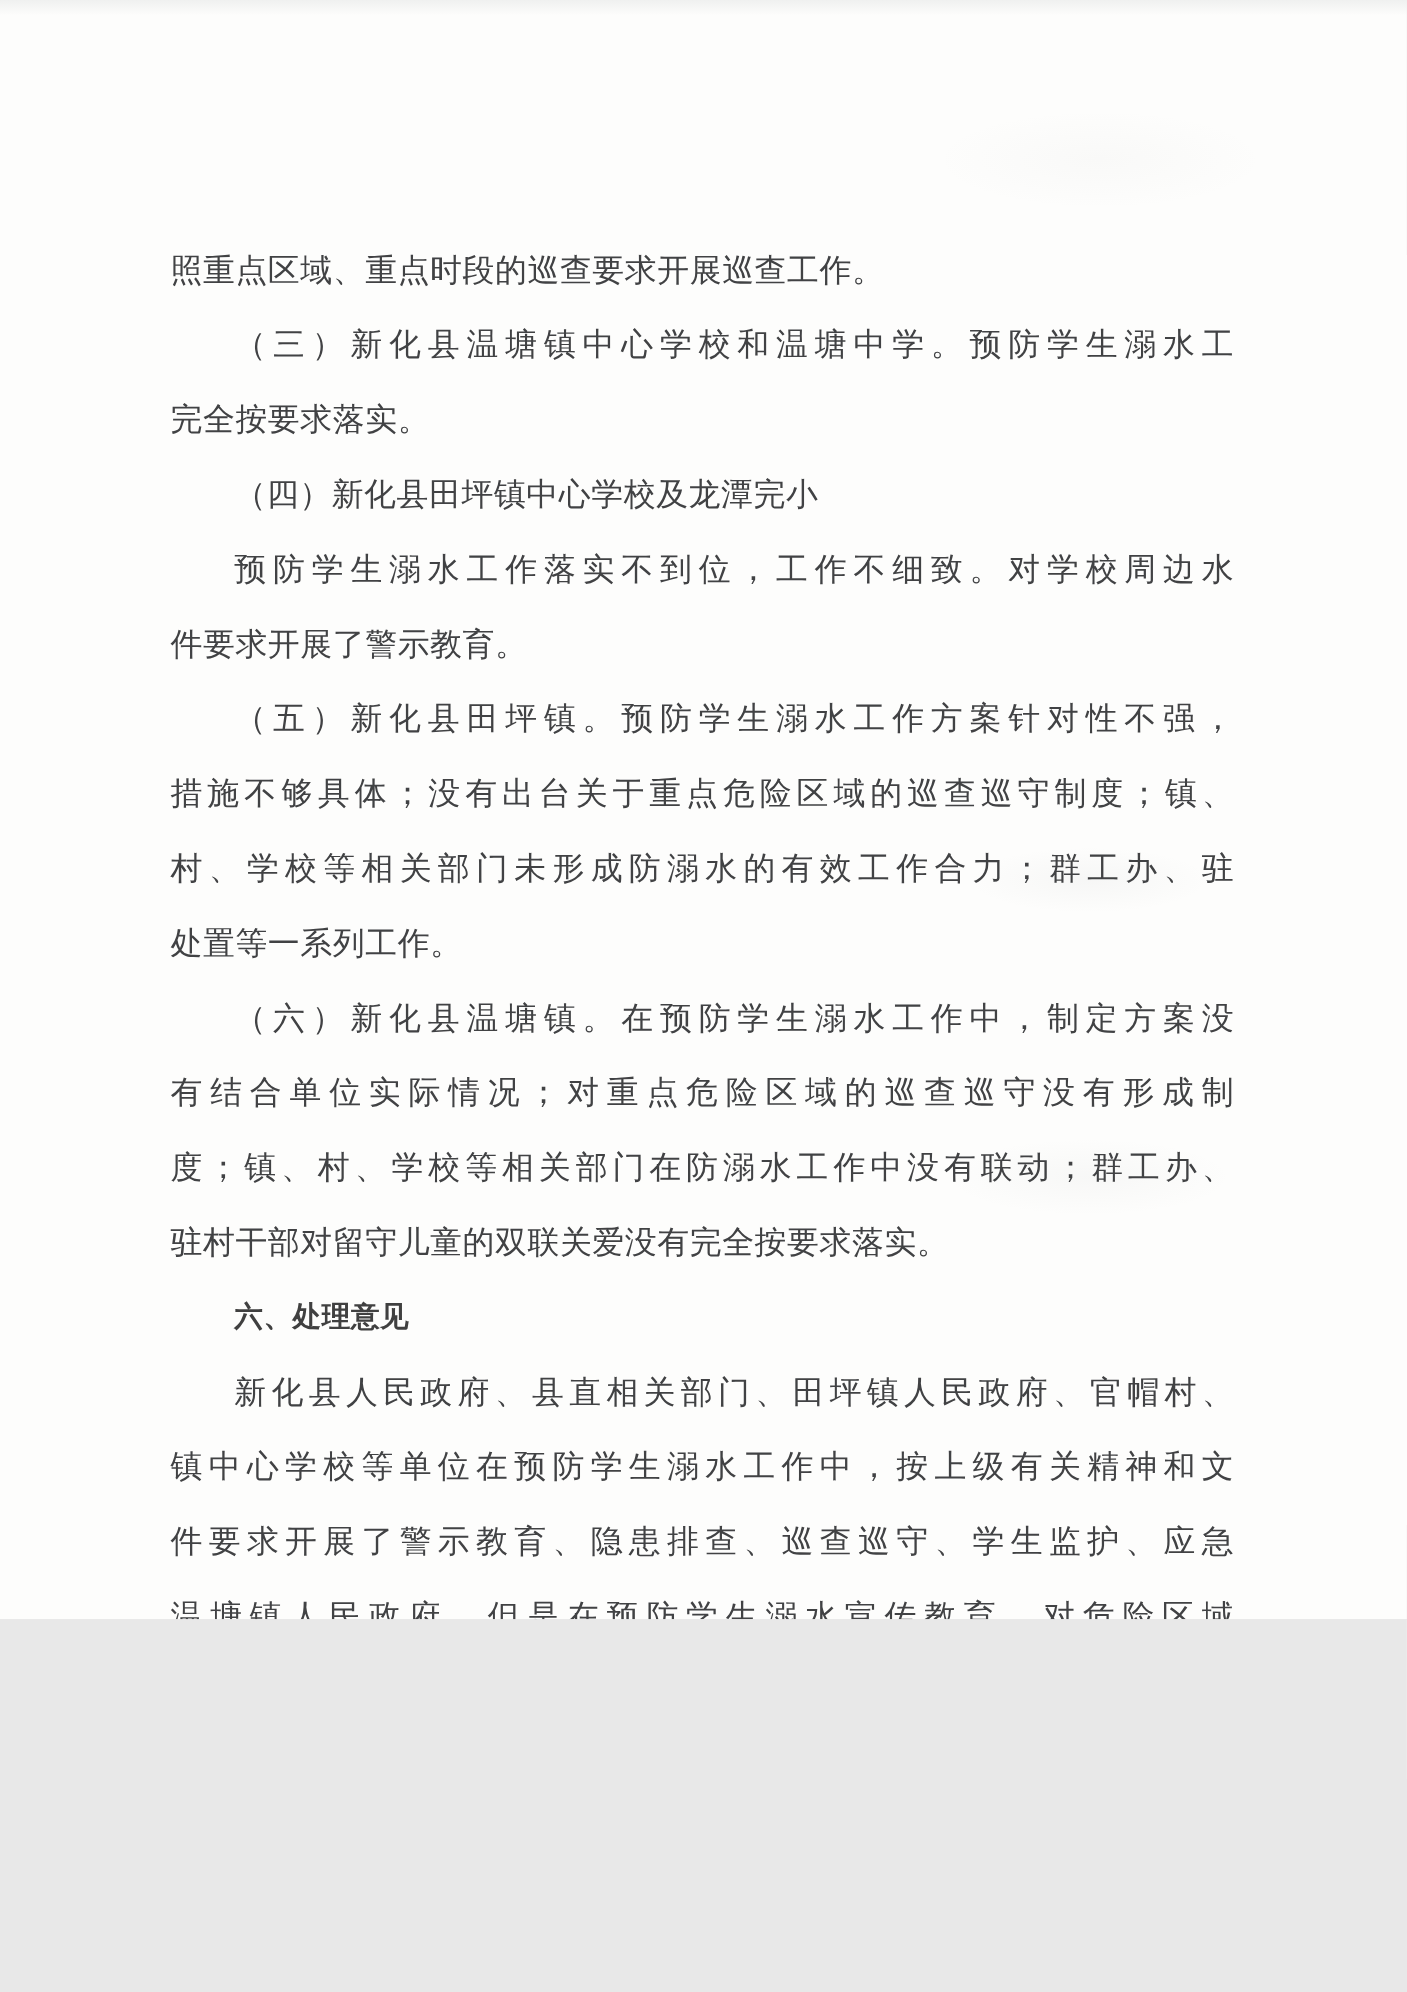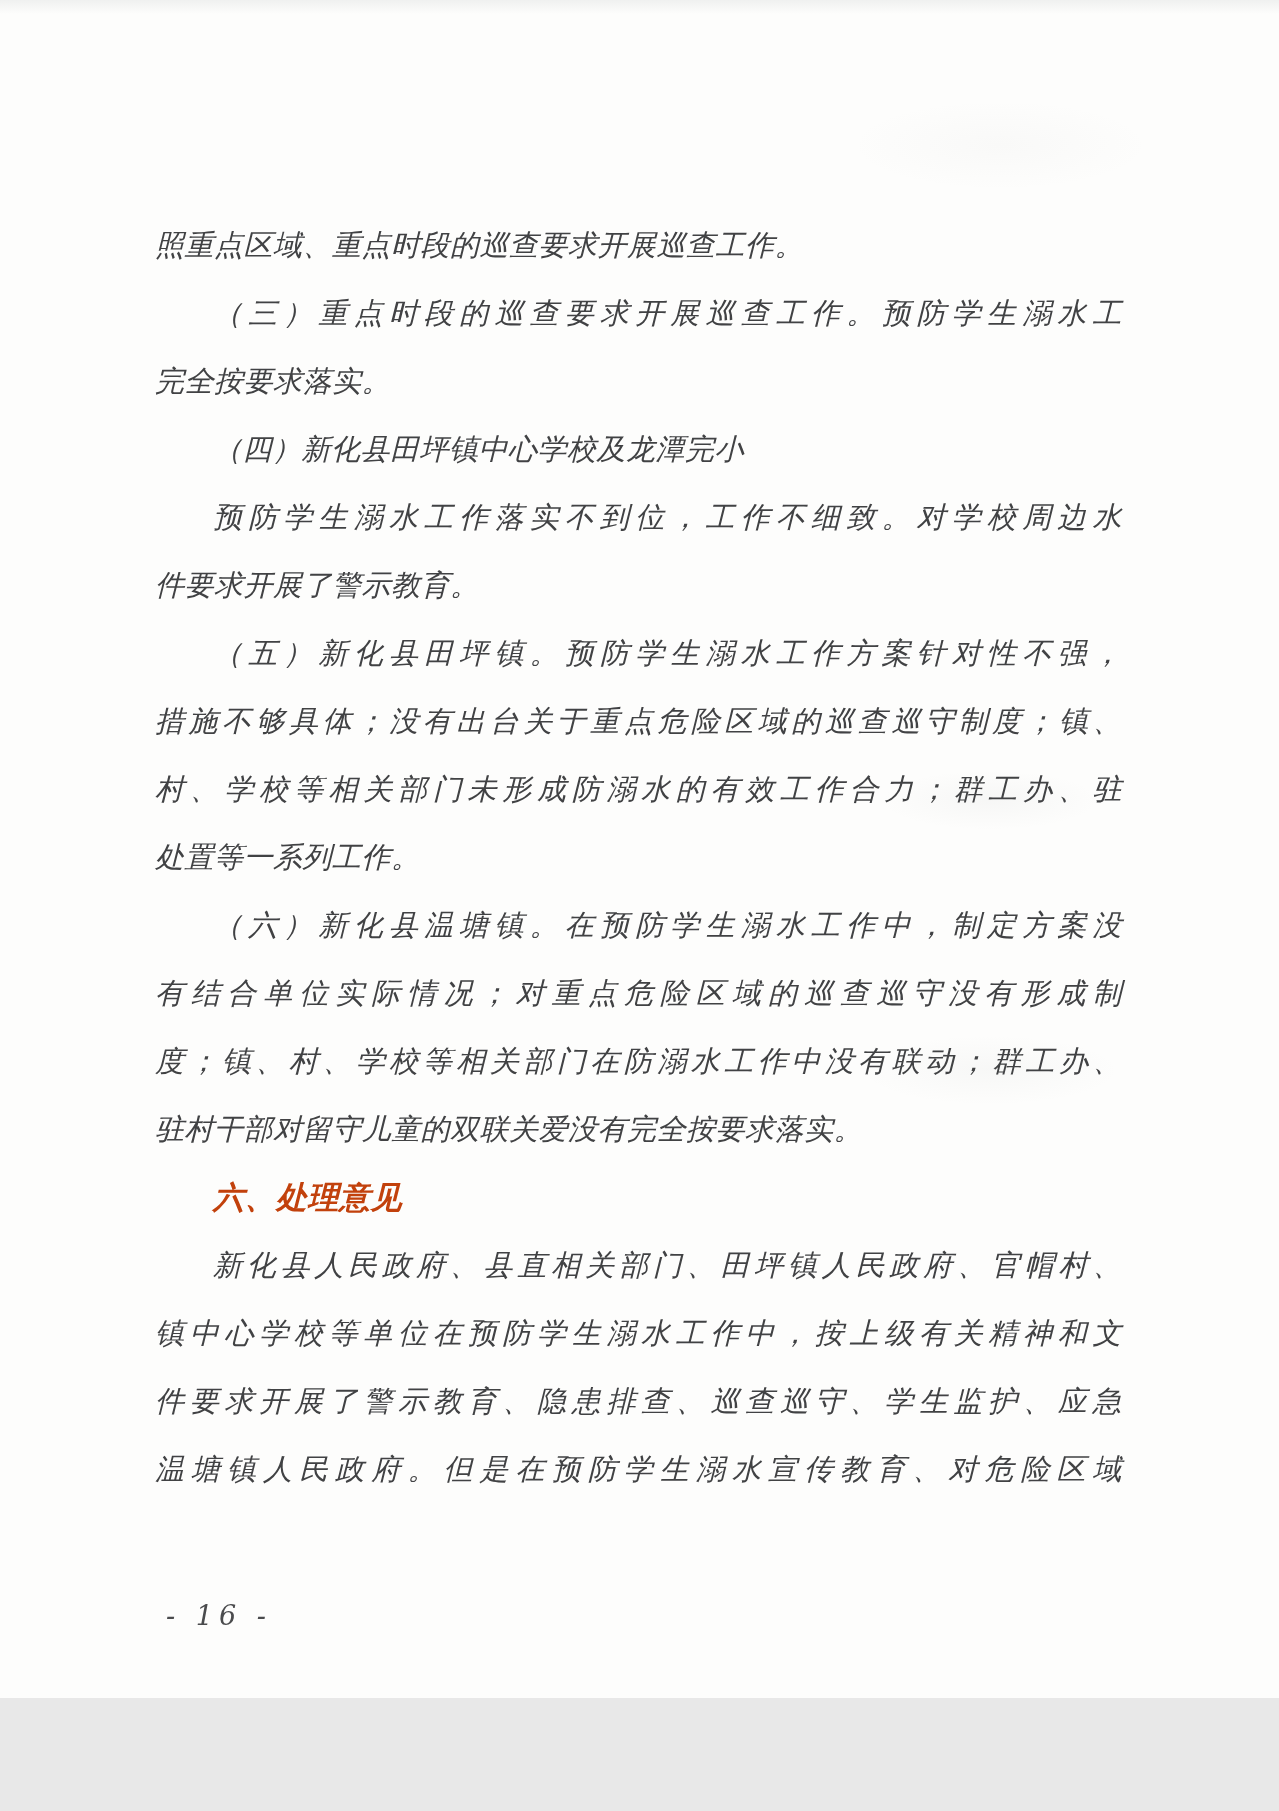--- a/index.html
+++ b/index.html
@@ -3,26 +3,25 @@
 <meta charset="utf-8">
 <style>
   html, body {
     margin: 0;
     padding: 0;
     background: #e8e8e8;
   }
   .page {
     position: relative;
     width: 1279px;
-    height: 1698px;
+    height: 1472px;
     margin: 0 auto;
     background: #fdfdfc;
     overflow: hidden;
     font-family: "DejaVu Serif", "Liberation Serif", serif;
-    font-style: italic;
   }
   
   .smudge {
     position: absolute;
     border-radius: 50%;
     pointer-events: none;
   }
   .smudge.s1 {
     left: 0; top: 0; width: 1279px; height: 14px;
     border-radius: 0;
@@ -60,22 +59,22 @@
     text-align: justify;
     text-align-last: justify;
     text-justify: inter-character;
   }
   .ln.ind {
     text-indent: 58px;
   }
   .ln.heading {
     font-family: "DejaVu Sans", "Liberation Sans", sans-serif;
     font-weight: bold;
-    color: #c2410c;
-    font-size: 31px;
+    color: #404040;
+    font-size: 26px;
   }
   .page-number {
     position: absolute;
     left: 166px;
     top: 1596px;
     font-size: 27px;
     line-height: 40px;
     color: #4a4b4d;
     letter-spacing: 6px;
     font-family: "DejaVu Serif", "Liberation Serif", serif;
@@ -85,21 +84,21 @@
 <body>
 
 <div class="page">
   <div class="smudge s1"></div>
   <div class="smudge s2"></div>
   <div class="smudge s3"></div>
   <div class="smudge s4"></div>
 
   <div class="content">
     <div class="ln">照重点区域、重点时段的巡查要求开展巡查工作。</div>
-    <div class="ln ind just">（三）重点时段的巡查要求开展巡查工作。预防学生溺水工</div>
+    <div class="ln ind just">（三）新化县温塘镇中心学校和温塘中学。预防学生溺水工</div>
     <div class="ln">完全按要求落实。</div>
     <div class="ln ind">（四）新化县田坪镇中心学校及龙潭完小</div>
     <div class="ln ind just">预防学生溺水工作落实不到位，工作不细致。对学校周边水</div>
     <div class="ln">件要求开展了警示教育。</div>
     <div class="ln ind just">（五）新化县田坪镇。预防学生溺水工作方案针对性不强，</div>
     <div class="ln just">措施不够具体；没有出台关于重点危险区域的巡查巡守制度；镇、</div>
     <div class="ln just">村、学校等相关部门未形成防溺水的有效工作合力；群工办、驻</div>
     <div class="ln">处置等一系列工作。</div>
     <div class="ln ind just">（六）新化县温塘镇。在预防学生溺水工作中，制定方案没</div>
     <div class="ln just">有结合单位实际情况；对重点危险区域的巡查巡守没有形成制</div>

